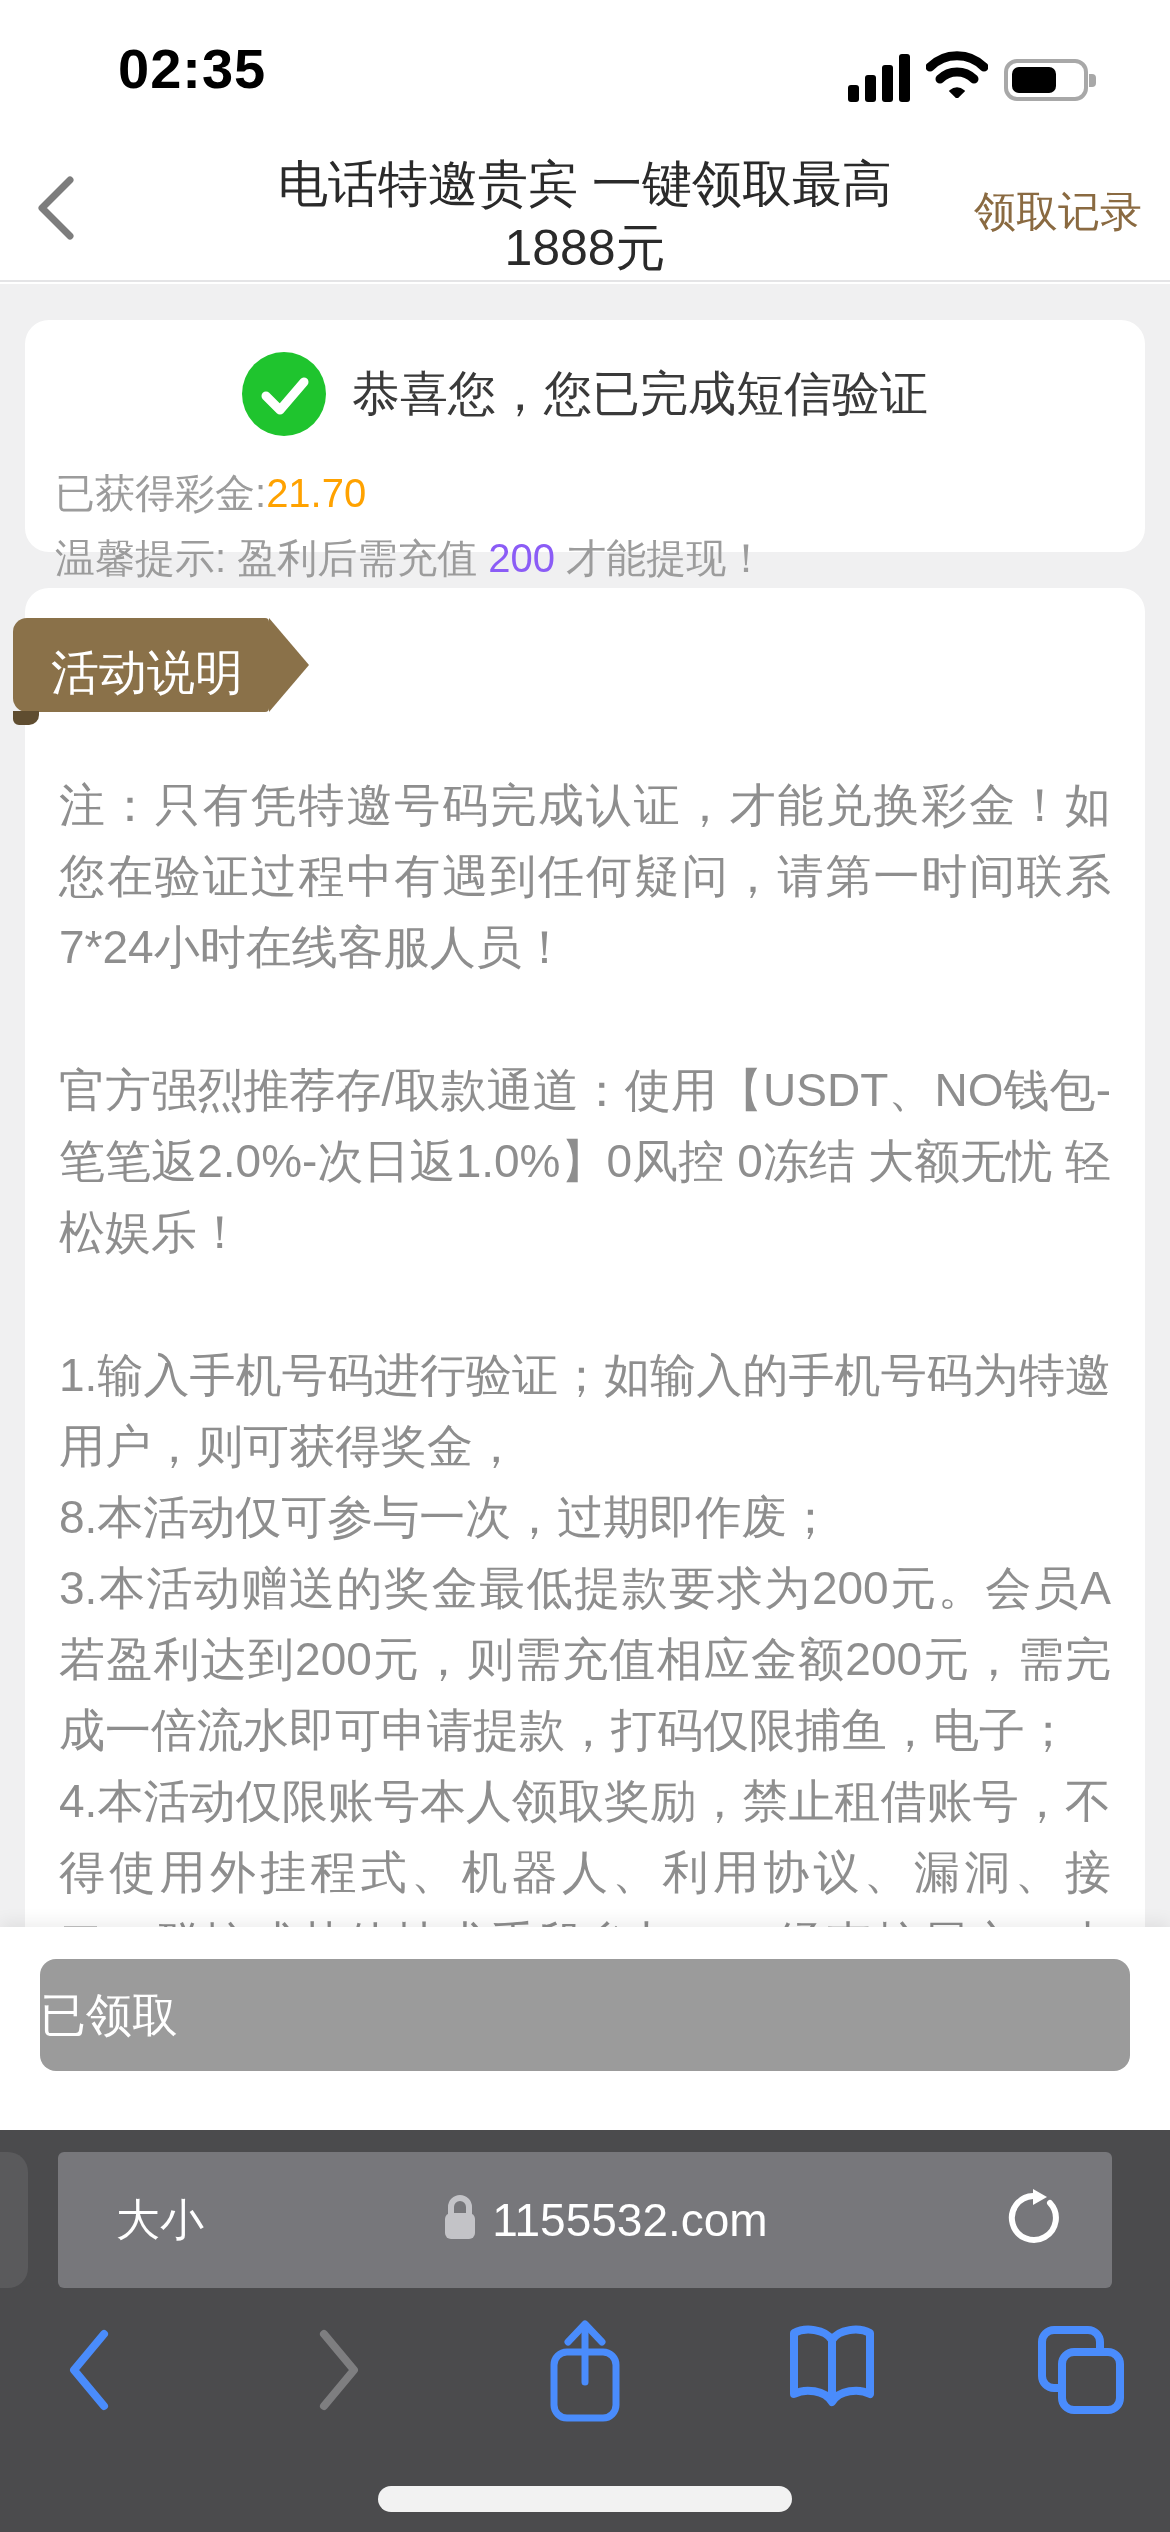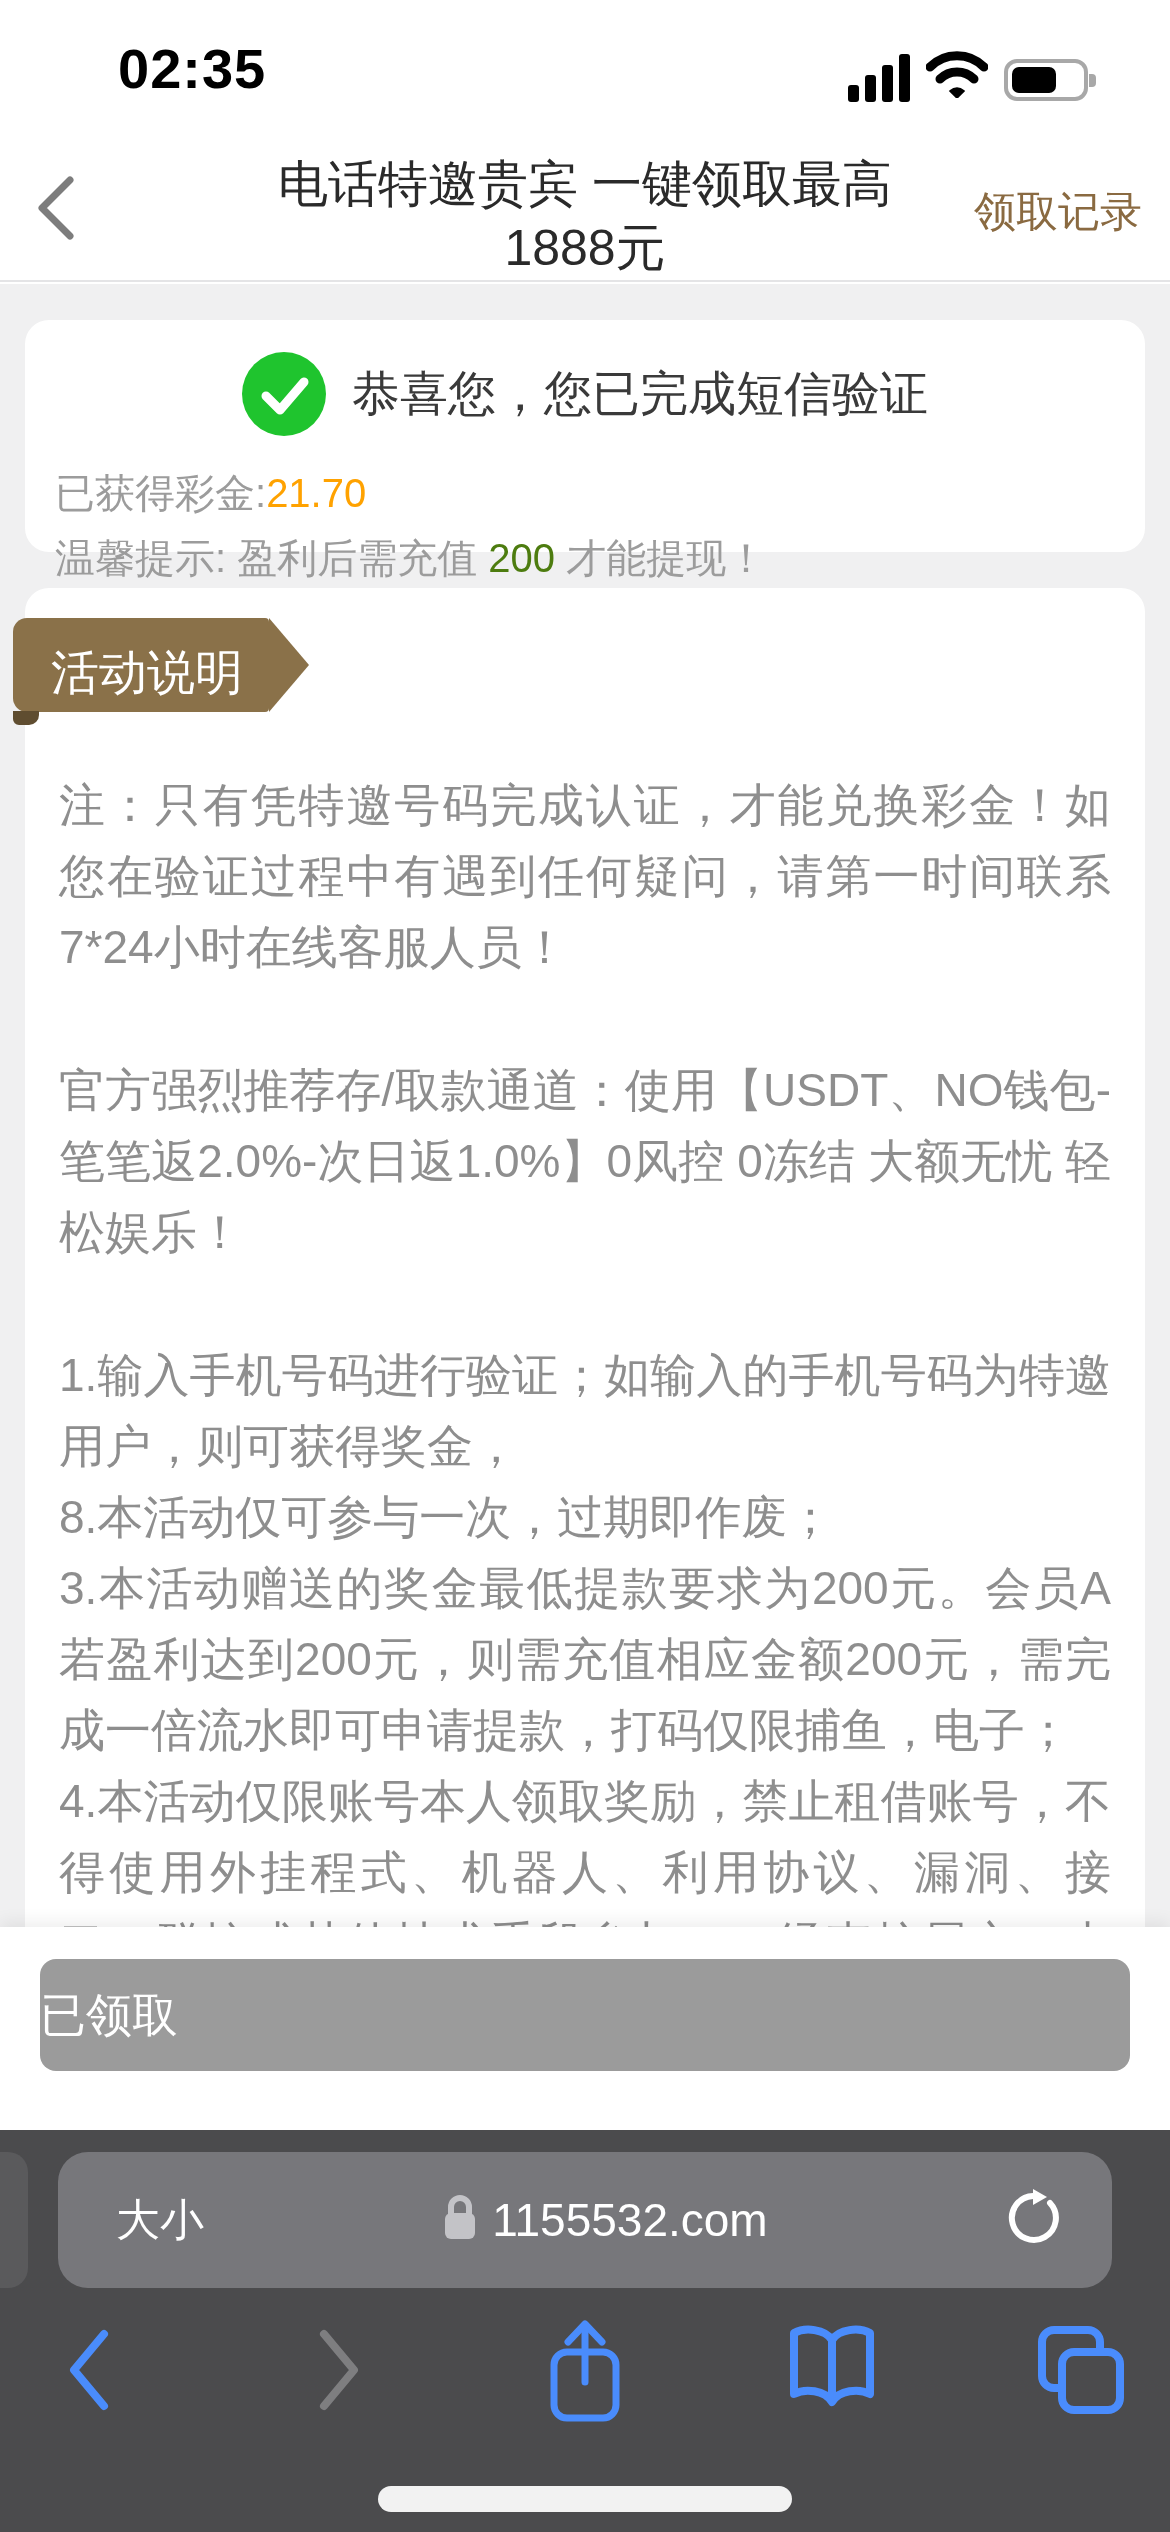--- a/index.html
+++ b/index.html
@@ -29,38 +29,38 @@
   
   .page { position:absolute; left:0; top:284px; width:1170px; height:1846px; background:#f0f0f1; overflow:hidden; }
   .card { position:absolute; left:25px; width:1120px; background:#ffffff; border-radius:24px; }
   .card1 { top:36px; height:232px; }
   .success-row { display:flex; align-items:center; justify-content:center; margin-top:32px; }
   .check-circle { width:84px; height:84px; border-radius:50%; background:#1fc42e; display:flex; align-items:center; justify-content:center; flex:0 0 auto; }
   .success-text { font-size:48px; color:#3a3a3a; margin-left:26px; }
   .bonus-line { margin:30px 0 0 30px; font-size:40px; color:#9c9c9c; }
   .bonus-value { color:#ffa200; }
   .tip-line { margin:10px 0 0 30px; font-size:40px; color:#9c9c9c; }
-  .tip-amount { color:#4d7c0f; }
+  .tip-amount { color:#8b5cf6; }
 
   .card2 { top:304px; height:1620px; }
   .ribbon { position:absolute; left:-12px; top:30px; height:94px; }
   .ribbon-body { position:relative; height:94px; min-width:206px; background:#8a7149; border-radius:14px 4px 4px 14px; color:#fff; font-size:48px; line-height:94px; padding:8px 26px 0 38px; }
   .ribbon-body::after { content:""; position:absolute; right:-40px; top:0; border-top:47px solid transparent; border-bottom:47px solid transparent; border-left:40px solid #8a7149; }
   .ribbon-fold { position:absolute; left:0; top:93px; width:26px; height:14px; background:#5f4d30; border-radius:0 0 10px 6px; }
   .rules { padding:182px 34px 0 34px; font-size:46px; line-height:71px; color:#8e8e8e; text-align:justify; }
   .rules p.gap { margin-bottom:72px; }
 
   
   .bottom-bar { position:absolute; left:0; top:1927px; width:1170px; height:203px; background:#ffffff; box-shadow:0 -5px 16px rgba(0,0,0,0.07); z-index:5; }
   .claim-btn { position:absolute; left:40px; top:32px; width:1090px; height:112px; background:#9b9b9b; border-radius:16px; color:#ffffff; font-size:46px; line-height:112px; cursor:default; }
 
   
   .safari { position:absolute; left:0; top:2130px; width:1170px; height:402px; background:#4b4b4d; z-index:6; }
   .tab-stub { position:absolute; left:-32px; top:22px; width:60px; height:136px; background:#5a5a5c; border-radius:20px; }
-  .address-pill { position:absolute; left:58px; top:22px; width:1054px; height:136px; background:#77777b; border-radius:30px; display:flex; align-items:center; }
+  .address-pill { position:absolute; left:58px; top:22px; width:1054px; height:136px; background:#77777b; border-radius:6px; display:flex; align-items:center; }
   .font-size-btn { margin-left:58px; font-size:44px; color:#ffffff; flex:0 0 auto; cursor:pointer; }
   .url-group { flex:1; display:flex; justify-content:center; gap:14px; cursor:pointer; }
   .url-text { font-size:46px; color:#ffffff; }
   .reload-btn { margin-right:52px; flex:0 0 auto; cursor:pointer; }
   .toolbar { position:absolute; left:0; top:188px; width:1170px; height:130px; }
   .tool { position:absolute; transform:translateX(-50%); cursor:pointer; }
   .t-back{left:88px; top:8px;} .t-fwd{left:340px; top:8px;} .t-share{left:585px; top:0;} .t-book{left:832px; top:6px;} .t-tabs{left:1080px; top:6px;}
   .home-indicator { position:absolute; left:378px; top:356px; width:414px; height:26px; border-radius:13px; background:#f2f2f2; }
 </style>
 </head>

